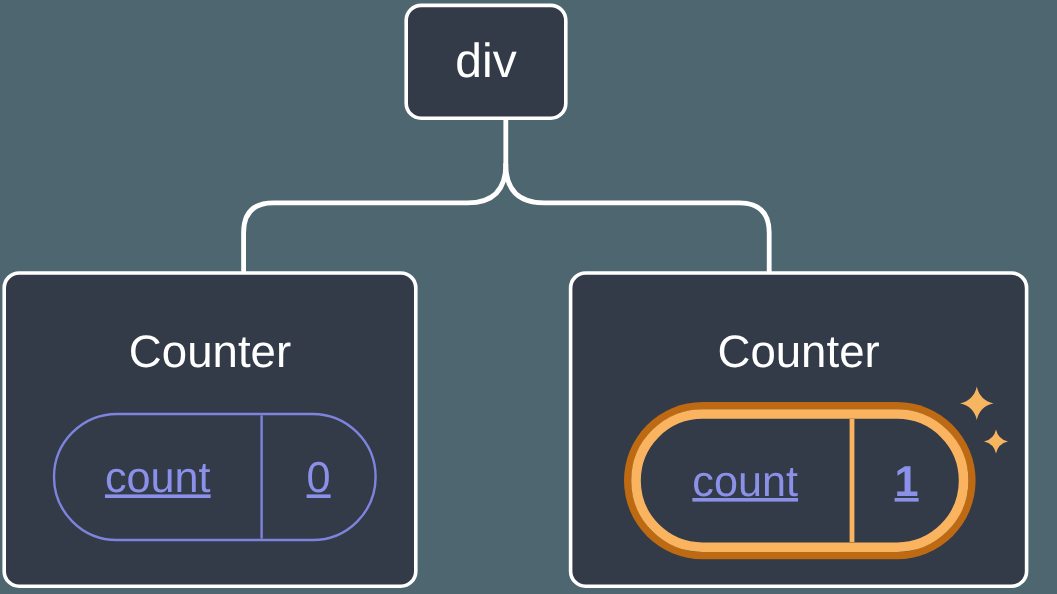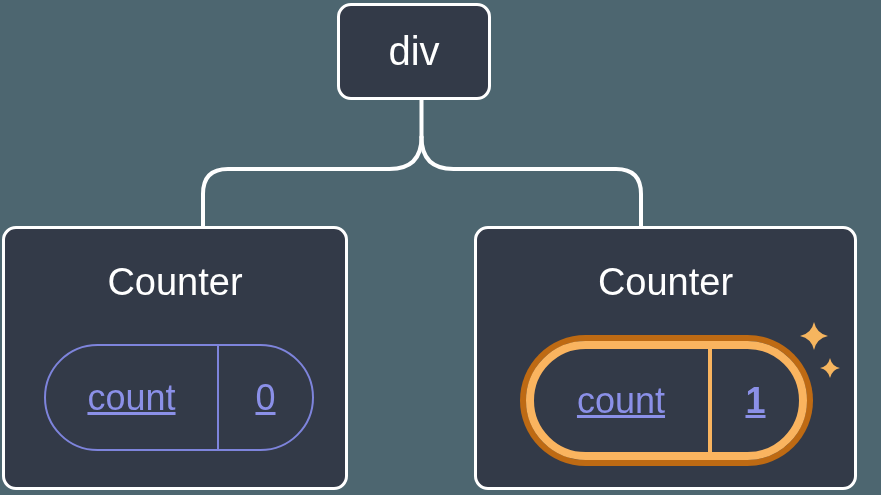--- a/index.html
+++ b/index.html
@@ -7,35 +7,35 @@
     width:881px;height:495px;overflow:hidden;
     background:#4D6670;
     font-family:"Liberation Sans", sans-serif;
     position:relative;
   }
   .stage{position:absolute;inset:0;}
   svg.connectors{position:absolute;left:0;top:0;width:881px;height:495px;}
   svg.connectors path{fill:none;stroke:#ffffff;stroke-width:4;stroke-linecap:round;}
 
   .node-root{
-    position:absolute;left:337px;top:3px;width:154px;height:97px;
+    position:absolute;left:337px;top:3px;width:136px;height:97px;
     box-sizing:border-box;background:#333A48;border:3px solid #ffffff;border-radius:14px;
     display:flex;align-items:center;justify-content:center;
     color:#ffffff;font-size:40px;
   }
 
   .card{
     position:absolute;top:226px;height:264px;
     box-sizing:border-box;background:#333A48;border:3px solid #ffffff;border-radius:14px;
   }
   .card.left{left:2px;width:346px;}
   .card.right{left:474px;width:383px;}
 
   .card .title{
-    position:absolute;top:32px;left:0;right:0;text-align:center;
+    position:absolute;top:44px;left:0;right:0;text-align:center;
     color:#ffffff;font-size:38px;line-height:1.15;
   }
 
   .pill{
     position:absolute;box-sizing:border-box;border-radius:999px;
     display:flex;align-items:stretch;overflow:hidden;
     color:#8B90E8;font-size:36px;text-decoration:underline;
   }
   .pill .seg{display:flex;align-items:center;justify-content:center;}
   .pill .seg.name{width:171px;}

